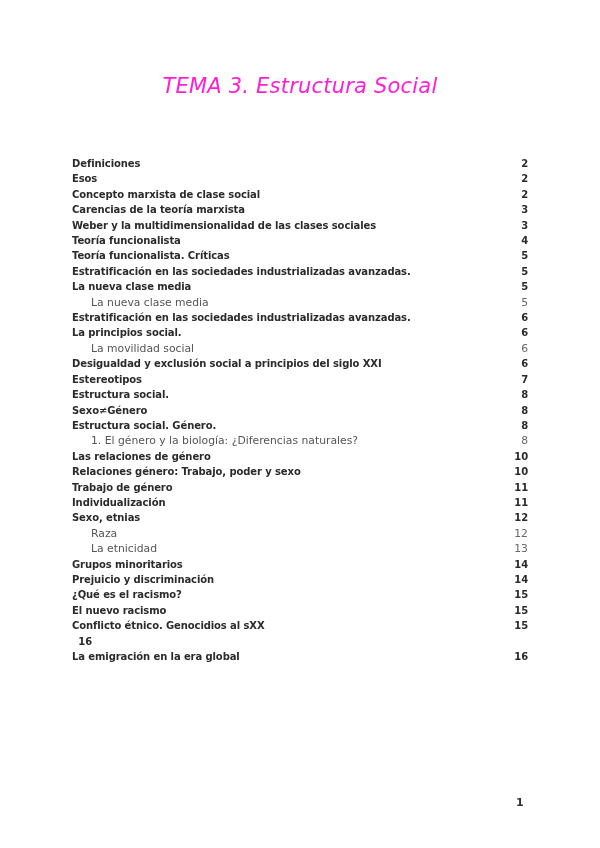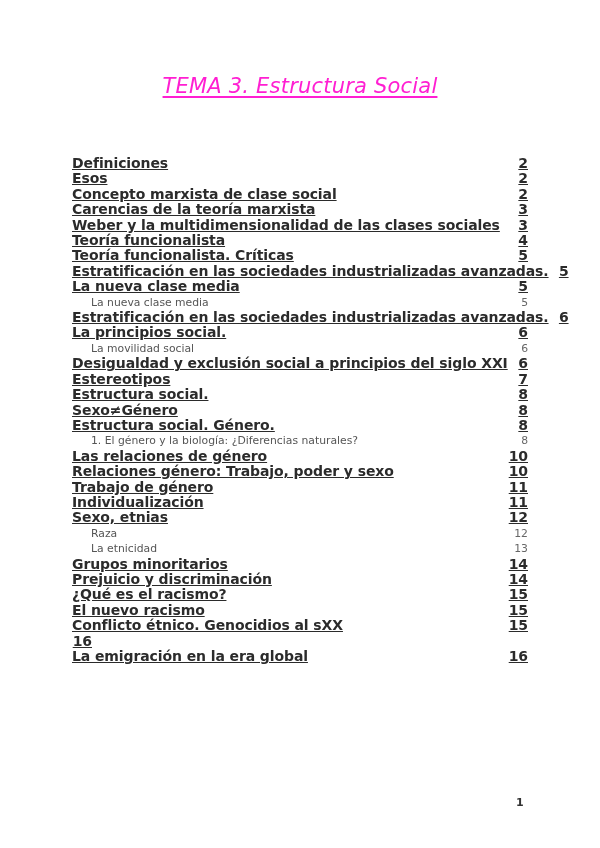--- a/index.html
+++ b/index.html
@@ -2,24 +2,24 @@
 <html><head>
   <meta charset="utf-8">
   <style>
     html, body { margin: 0; padding: 0; background: #ffffff; }
     body { width: 600px; height: 848px; position: relative; overflow: hidden; font-family: "DejaVu Sans", sans-serif; }
     .title {
       position: absolute; top: 74px; left: 0; width: 600px; text-align: center;
       font-family: "DejaVu Sans", sans-serif; font-style: italic; font-size: 21px;
       color: #ff1fd2; letter-spacing: 0.2px;
     }
-    .title span { text-decoration: underline; text-decoration-thickness: 2px; text-underline-offset: 3px; }
+    .title span { text-decoration-thickness: 2px; text-underline-offset: 3px; }
     .toc { position: absolute; top: 156px; left: 72px; width: 456px; margin: 0; padding: 0; list-style: none; }
     .toc li { display: flex; justify-content: space-between; align-items: baseline; height: 15.42px; line-height: 15.42px; font-size: 11.3px; color: #2b2b2b; white-space: nowrap; }
-    .toc li.l1 { font-weight: bold; font-size: 14px; letter-spacing: -0.1px; text-decoration: underline; }
+    .toc li.l1 { font-weight: bold; font-size: 10px; letter-spacing: -0.1px; }
     .toc li.l2 { color: #555555; font-size: 10.8px; }
     .toc li.l2 .lbl { padding-left: 19px; }
     .toc .pg { text-align: right; min-width: 20px; }
     .toc li.l2 .pg { color: #666666; }
     .pagenum { position: absolute; top: 796px; left: 516px; font-size: 11px; color: #333; font-weight: bold; }
   </style>
 </head>
 <body>
 
 <div class="title">

